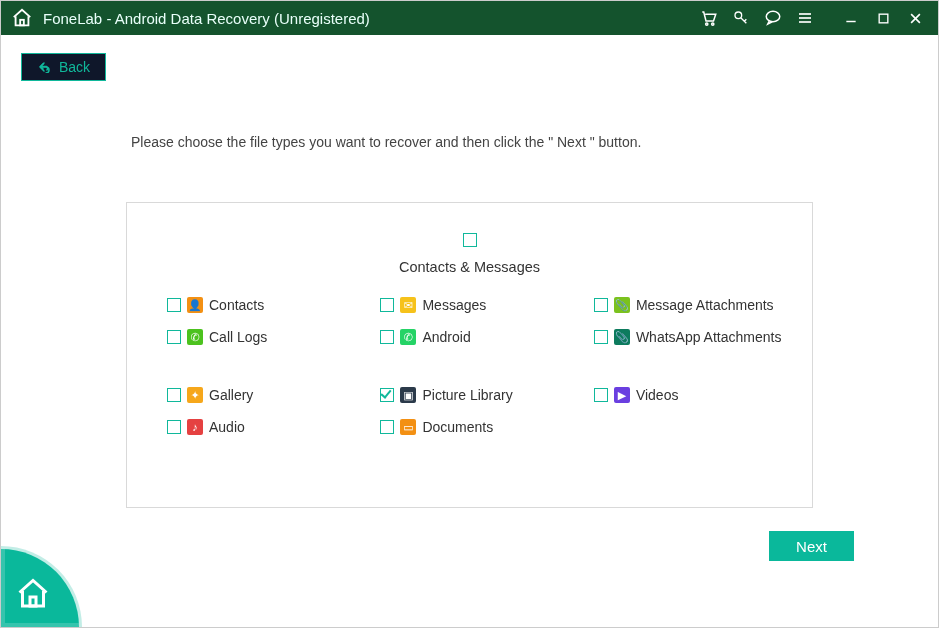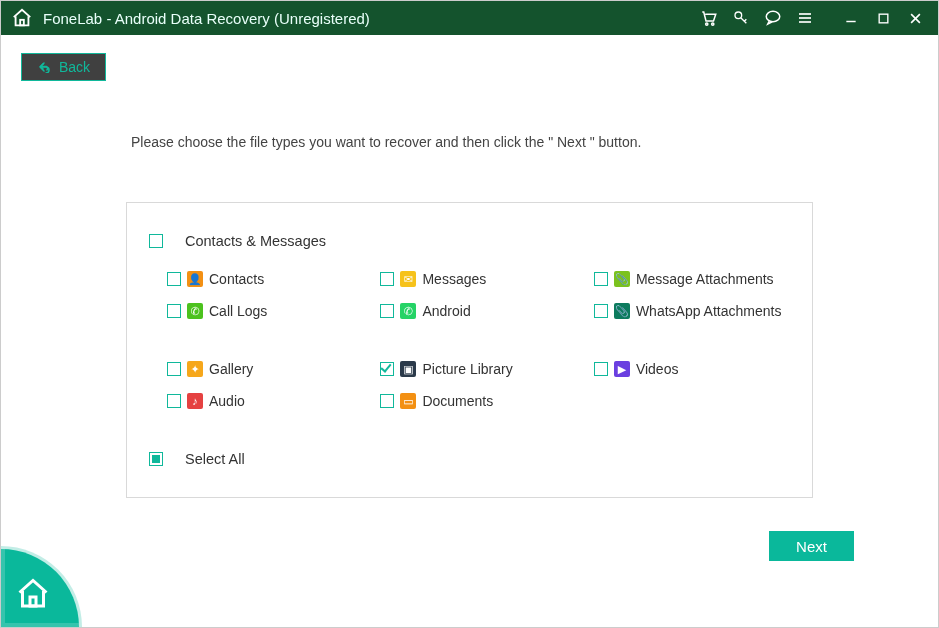--- a/index.html
+++ b/index.html
@@ -4,24 +4,24 @@
 <style>
   * { box-sizing: border-box; margin: 0; padding: 0; font-family: "Segoe UI", Arial, sans-serif; }
   body { background: #fff; width: 939px; height: 628px; overflow: hidden; border: 1px solid #ccc; position: relative; }
   .titlebar { background: #14532d; height: 34px; display: flex; align-items: center; padding: 0 6px 0 10px; color: #fff; }
   .titlebar .home-ico { width: 22px; height: 22px; margin-right: 10px; display:flex; align-items:center; justify-content:center; }
   .titlebar .title { font-size: 15px; color: #e9fffa; }
   .titlebar .spacer { flex: 1; }
   .tb-icons { display: flex; align-items: center; gap: 14px; margin-right: 8px; }
   .tb-icons .ico { width: 18px; height: 18px; color: #e9fffa; display:flex; align-items:center; justify-content:center; cursor: pointer; }
   .content { position: relative; padding: 0 20px; }
-  .back-btn { margin-top: 18px; width: 85px; height: 28px; border: 1px solid #10b89b; color: #10b89b; font-size: 14px; display:flex; align-items:center; justify-content:center; gap:8px; cursor: pointer; background:#404040; }
+  .back-btn { margin-top: 18px; width: 85px; height: 28px; border: 1px solid #10b89b; color: #10b89b; font-size: 14px; display:flex; align-items:center; justify-content:center; gap:8px; cursor: pointer; background:#0f172a; }
   .instruction { margin-top: 53px; margin-left: 110px; font-size: 14px; color: #444; }
   .panel { margin: 52px 105px 0 105px; border: 1px solid #d9d9d9; padding: 30px 22px 30px 22px; }
-  .section-header { display:flex; align-items:center; gap:22px; font-size: 14.5px; color:#333; margin-bottom: 22px; }
+  .section-header { display:flex; align-items:center; gap:12px; font-size: 14.5px; color:#333; margin-bottom: 22px; flex-direction: column; }
   .cb { width: 14px; height: 14px; border: 1.5px solid #10b89b; display:inline-flex; align-items:center; justify-content:center; cursor: pointer; position: relative; }
   .cb.checked::after { content:""; position:absolute; left:2px; top:-1px; width:4px; height:8px; border:solid #10b89b; border-width:0 2px 2px 0; transform:rotate(40deg);}
   .cb.partial::after { content:""; width:8px; height:8px; background:#10b89b; }
   .row { display:flex; margin-bottom: 16px; }
   .row:last-child { margin-bottom: 0; }
   .col { flex-basis: 33.3%; display:flex; align-items:center; gap:6px; padding-left: 18px; font-size: 14px; color:#333; }
   .item-ico { width:16px; height:16px; display:inline-flex; align-items:center; justify-content:center; font-size:11px; color:#fff; border-radius:2px; flex-shrink:0; }
   .divider-gap { height: 26px; }
   .next-btn { position: absolute; right: 84px; top: 530px; width: 85px; height: 30px; background:#0ab89b; color:#fff; font-size:15px; border:none; cursor:pointer; text-align:center; }
   .corner-home { position:absolute; left:0; bottom:0; width:78px; height:78px; background:#0ab89b; border-top-right-radius:78px; display:flex; align-items:center; justify-content:center; box-shadow: inset 4px -4px 0 0 rgba(255,255,255,0.18), 0 0 0 3px rgba(10,184,155,0.25); cursor:pointer; }
@@ -167,24 +167,20 @@
       <div class="col">
         <span class="cb"></span>
         <span class="item-ico" style="background: rgb(243, 144, 19);">▭</span>
         <span>Documents</span>
       </div>
       <div class="col"></div>
     </div>
 
     <div class="divider-gap"></div>
 
-    <div class="section-header" style="margin-bottom:0;">
-      <span class="cb partial"></span>
-      <span>Select All</span>
-    </div>
 
   </div>
 </div>
 
 <button class="next-btn">Next</button>
 
 <div class="corner-home">
   <svg width="36" height="36" viewBox="0 0 24 24" fill="none" stroke="#fff" stroke-width="2">
       <path d="M3 11 L12 3 L21 11"></path>
       <path d="M5 10 V20 H19 V10"></path>

